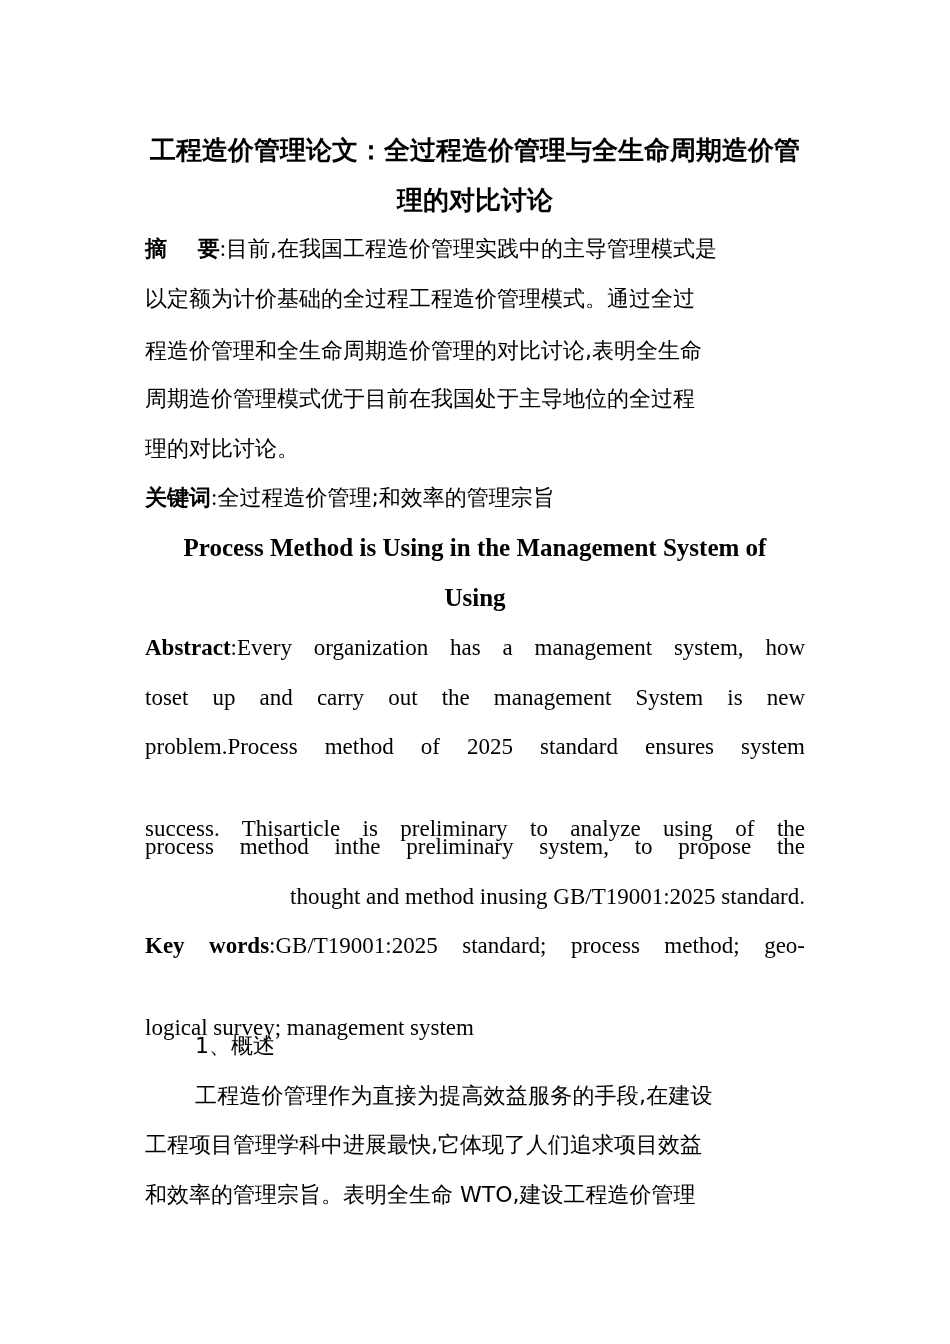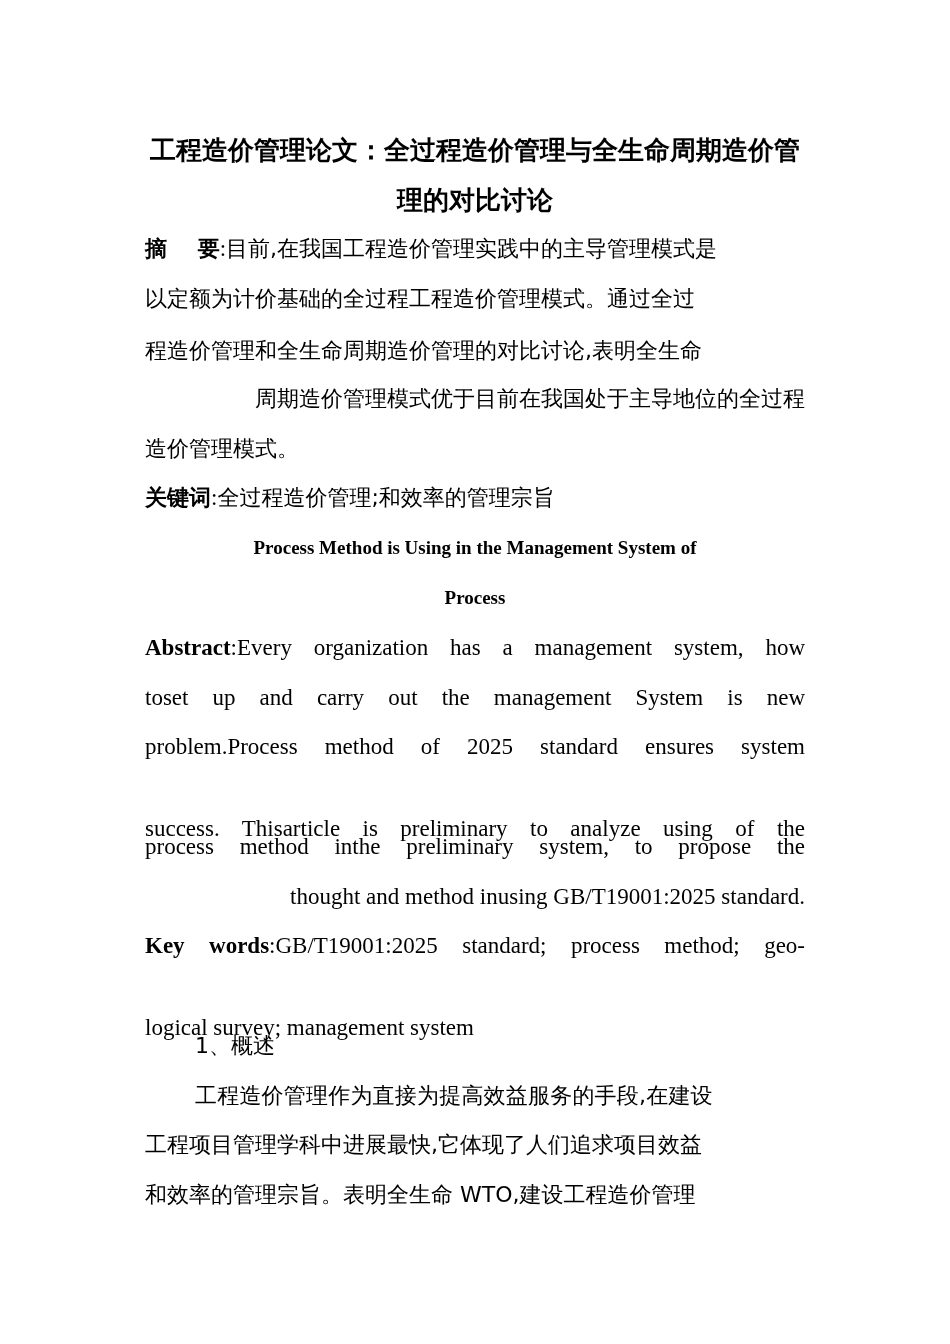--- a/index.html
+++ b/index.html
@@ -3,45 +3,45 @@
 <meta charset="utf-8">
 <style>
   html, body { margin: 0; padding: 0; background: #ffffff; }
   body { width: 950px; height: 1344px; position: relative; overflow: hidden; color: #000; }
   .page { position: absolute; left: 145px; top: 125px; width: 660px; }
   .line { position: absolute; left: 0; width: 660px; white-space: nowrap; font-size: 23px; line-height: 30px; }
   .cn { font-family: "DejaVu Sans", sans-serif; font-size: 22px; }
   .en { font-family: "Liberation Serif", serif; font-size: 23px; }
   .center { text-align: center; }
   .title-cn { font-family: "DejaVu Sans", sans-serif; font-weight: bold; font-size: 26px; }
-  .title-en { font-family: "Liberation Serif", serif; font-weight: bold; font-size: 19px; }
+  .title-en { font-family: "Liberation Serif", serif; font-weight: bold; font-size: 25px; }
   .label-b { font-weight: bold; }
 </style>
 </head>
 <body>
 
 <div class="page">
 
   <div class="line center title-cn" style="top:10px;">工程造价管理论文：全过程造价管理与全生命周期造价管</div>
   <div class="line center title-cn" style="top:60px;">理的对比讨论</div>
 
   <div class="line cn" style="top:109px;">
     <span class="label-b" style="white-space:pre;">摘    要</span><span class="en">:</span><span>目前,在我国工程造价管理实践中的主导管理模式是</span>
   </div>
   <div class="line cn" style="top:159px;">以定额为计价基础的全过程工程造价管理模式。通过全过</div>
   <div class="line cn" style="top:211px;">程造价管理和全生命周期造价管理的对比讨论,表明全生命</div>
-  <div class="line cn" style="top:259px;text-align:right;">周期造价管理模式优于目前在我国处于主导地位的全过程</div>
-  <div class="line cn" style="top:309px;">造价管理模式。</div>
+  <div class="line cn" style="top:259px;">周期造价管理模式优于目前在我国处于主导地位的全过程</div>
+  <div class="line cn" style="top:309px;">理的对比讨论。</div>
 
   <div class="line cn" style="top:358px;">
     <span class="label-b">关键词</span><span class="en">:</span><span>全过程造价管理;和效率的管理宗旨</span>
   </div>
 
   <div class="line center title-en" style="top:408px;">Process Method is Using in the Management System of</div>
-  <div class="line center title-en" style="top:458px;">Process</div>
+  <div class="line center title-en" style="top:458px;">Using</div>
 
   <div class="line en" style="top:508px; text-align:justify; text-align-last:justify;">
     <span class="label-b">Abstract</span><span>:</span><span>Every organization has a management system, how</span>
   </div>
   <div class="line en" style="top:558px; text-align:justify; text-align-last:justify; white-space:normal;">toset up and carry out the management System is new</div>
   <div class="line en" style="top:607px; text-align:justify; text-align-last:justify; white-space:normal;">problem.Process method of 2025 standard ensures system</div>
   <div class="line en" style="top:657px; text-align:justify; text-align-last:justify; white-space:normal;margin-top:32px;">success. Thisarticle is preliminary to analyze using of the</div>
   <div class="line en" style="top:707px; text-align:justify; text-align-last:justify; white-space:normal;">process method inthe preliminary system, to propose the</div>
   <div class="line en" style="top:757px;text-align:right;">thought and method inusing GB/T19001:2025 standard.</div>
 

